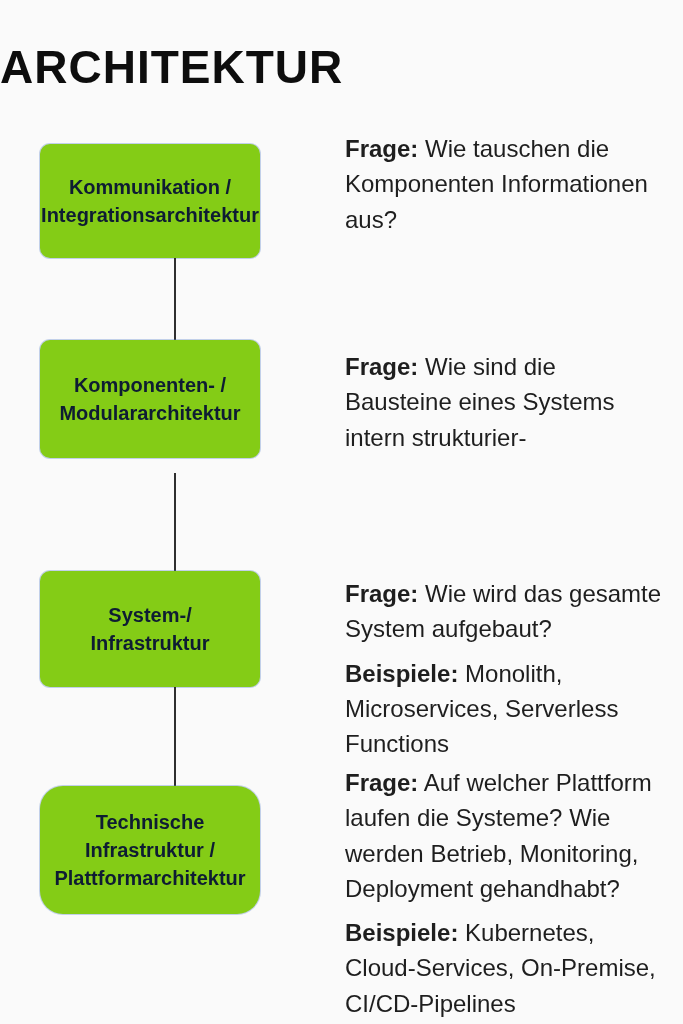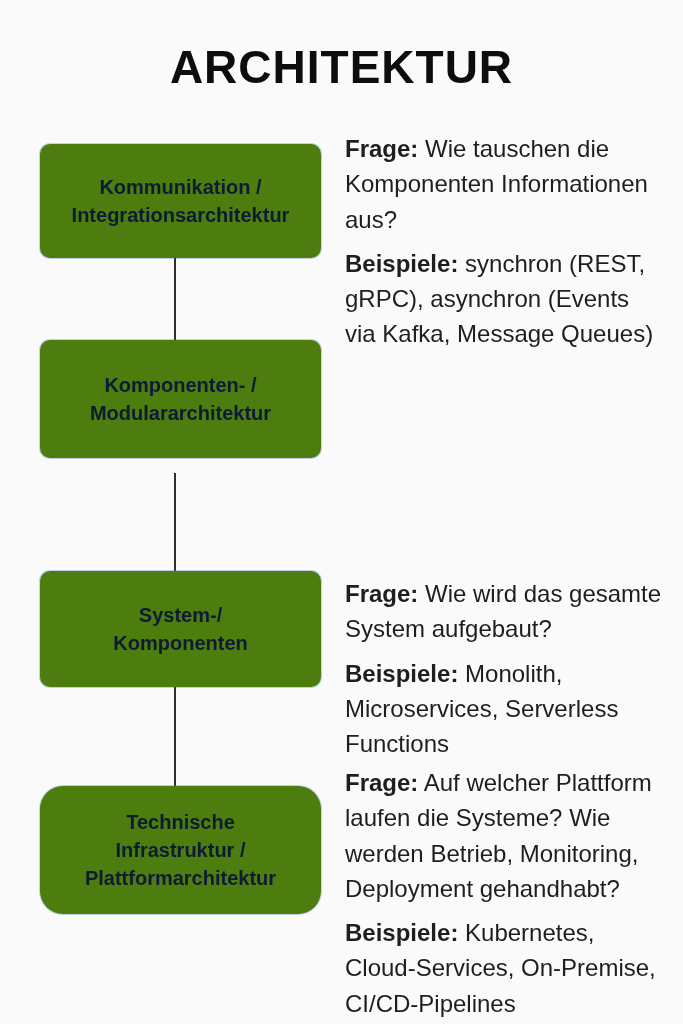--- a/index.html
+++ b/index.html
@@ -11,31 +11,30 @@
     font-family: "Liberation Sans", sans-serif;
     overflow: hidden;
     color: #1e1e1e;
   }
   .title {
     position: absolute;
     top: 40px;
     left: 0;
     width: 100%;
     margin: 0;
-    text-align: center;
     font-size: 46px;
     font-weight: 800;
     letter-spacing: 1px;
     color: #0d0d0d;
   }
   .box {
     position: absolute;
     left: 40px;
-    width: 281px;
-    background: #4d7c0f;
+    width: 220px;
+    background: #84cc16;
     border-radius: 10px;
     display: flex;
     align-items: center;
     justify-content: center;
     text-align: center;
     color: #0e1c33;
     font-weight: 700;
     font-size: 20px;
     line-height: 1.4;
     box-shadow: 0 0 0 1px rgba(90,130,200,0.35);
@@ -83,36 +82,36 @@
   <div class="connector conn1"></div>
 
   <div class="box box2">
     <span class="box-label">Komponenten- /
 Modulararchitektur</span>
   </div>
   <div class="connector conn2"></div>
 
   <div class="box box3">
     <span class="box-label">System-/
-Komponenten</span>
+Infrastruktur</span>
   </div>
   <div class="connector conn3"></div>
 
   <div class="box box4">
     <span class="box-label">Technische
 Infrastruktur /
 Plattformarchitektur</span>
   </div>
 
   <div class="desc desc1">
     <p class="para"><span class="bold">Frage:</span> <span>Wie tauschen die Komponenten Informationen aus?</span></p>
-    <p class="para"><span class="bold">Beispiele:</span> <span>synchron (REST, gRPC), asynchron (Events via Kafka, Message Queues)</span></p>
   </div>
 
   <div class="desc desc2">
+    <p class="para"><span class="bold">Frage:</span> <span>Wie sind die Bausteine eines Systems intern strukturier-</span></p>
   </div>
 
   <div class="desc desc3">
     <p class="para"><span class="bold">Frage:</span> <span>Wie wird das gesamte System aufgebaut?</span></p>
     <p class="para"><span class="bold">Beispiele:</span> <span>Monolith, Microservices, Serverless Functions</span></p>
   </div>
 
   <div class="desc desc4">
     <p class="para"><span class="bold">Frage:</span> <span>Auf welcher Plattform laufen die Systeme? Wie werden Betrieb, Monitoring, Deployment gehandhabt?</span></p>
     <p class="para"><span class="bold">Beispiele:</span> <span>Kubernetes, Cloud-Services, On-Premise, CI/CD-Pipelines</span></p>

